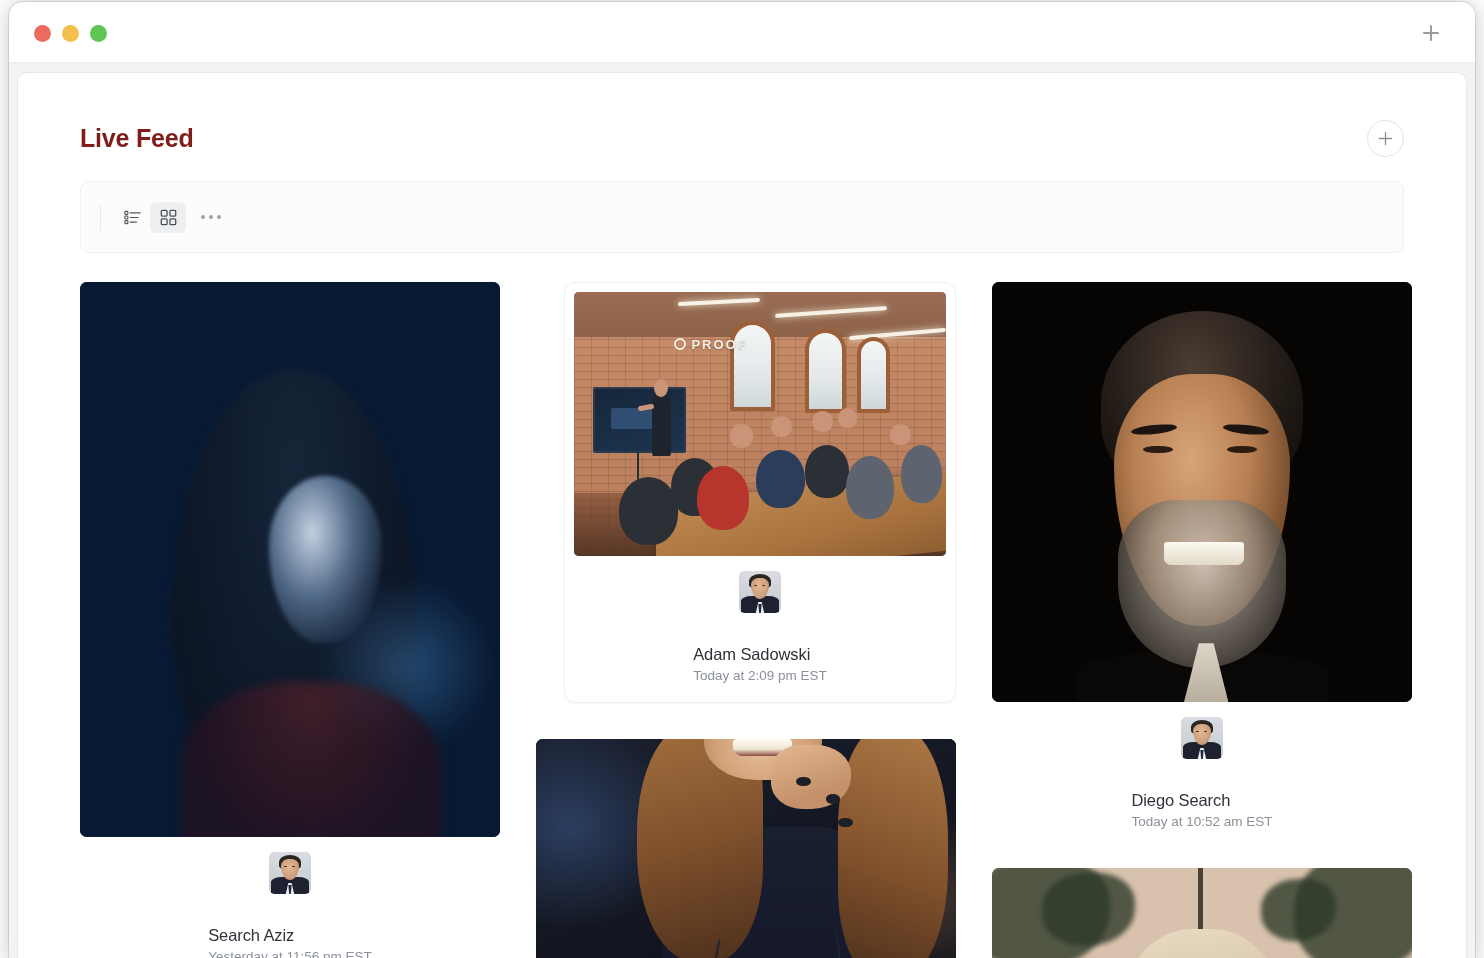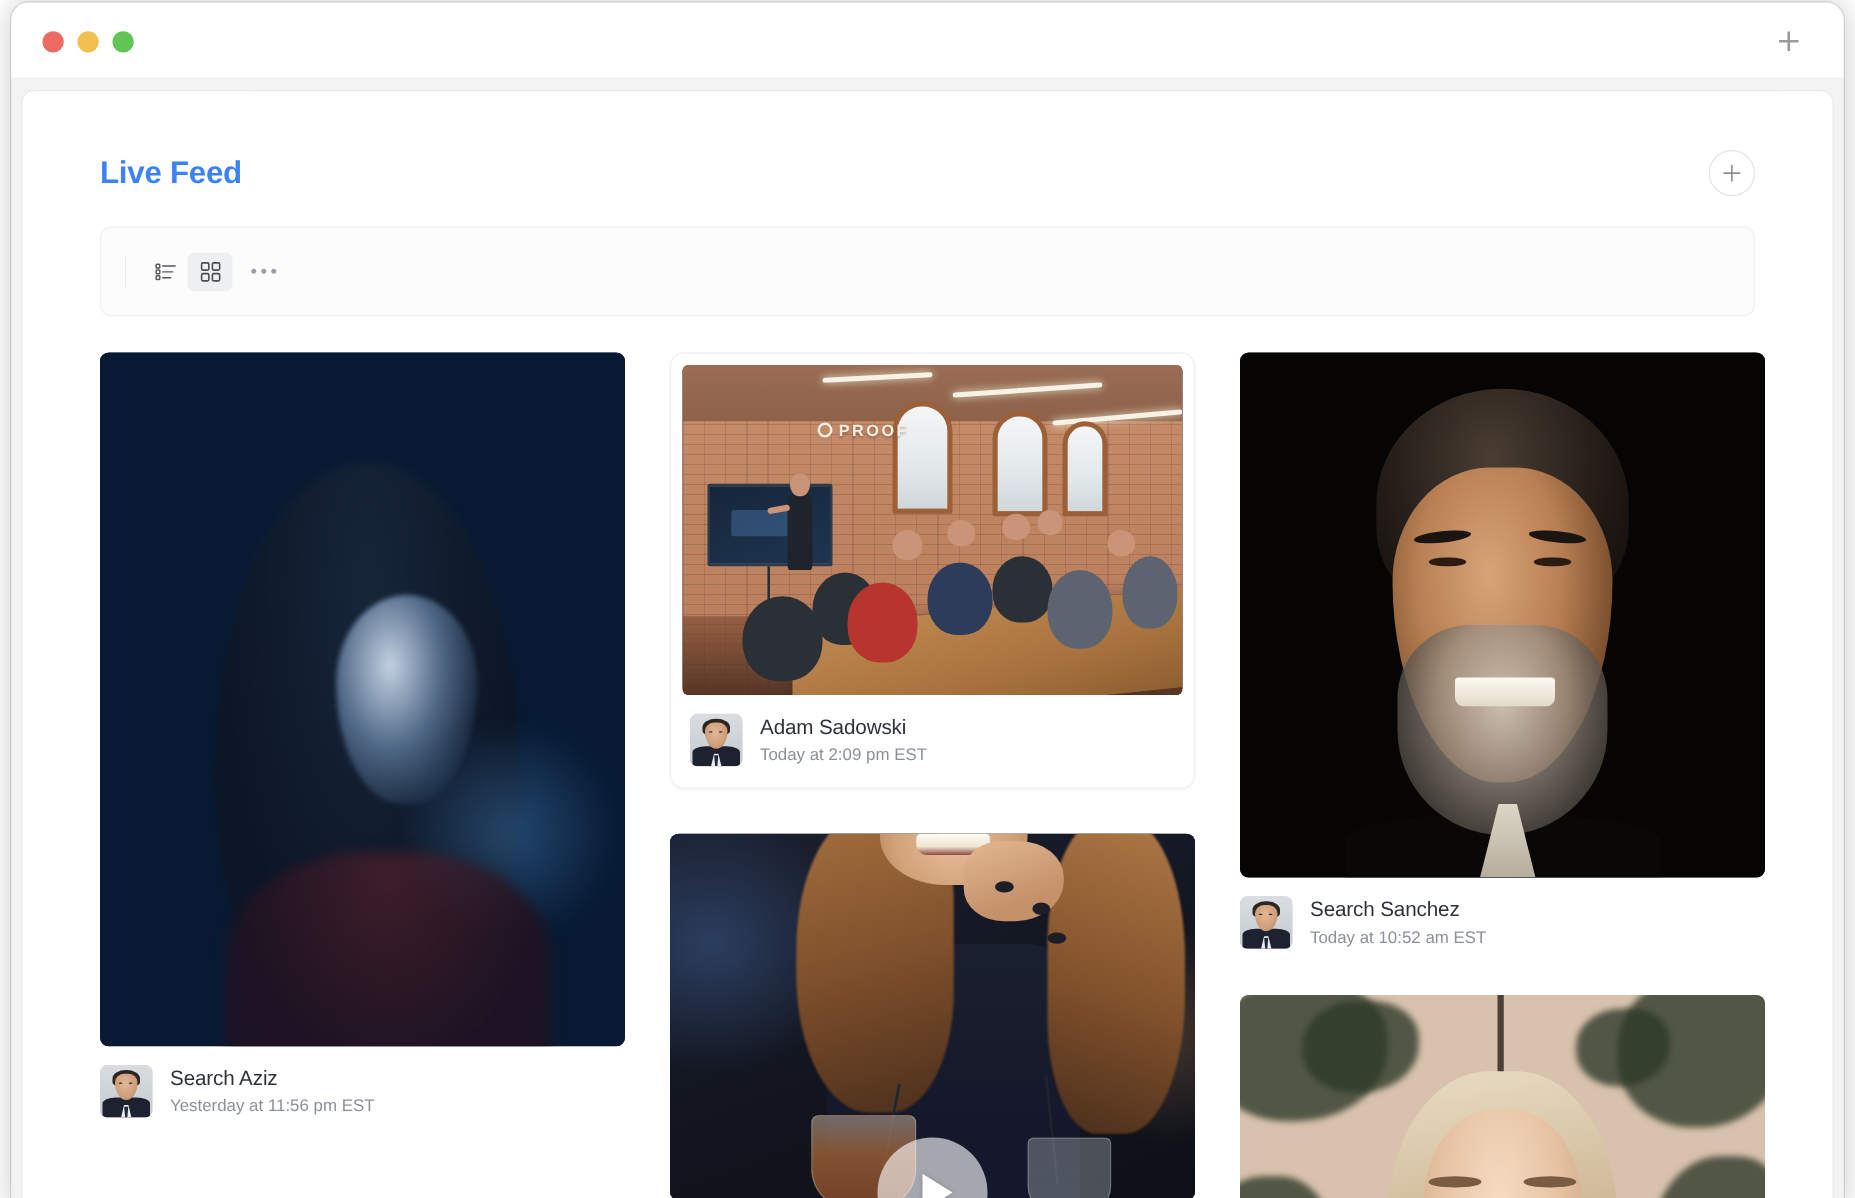--- a/index.html
+++ b/index.html
@@ -83,21 +83,21 @@
   .page-header {
     display: flex;
     align-items: center;
     justify-content: space-between;
     height: 108px;
     padding-top: 22px;
   }
   .page-title {
     font-size: 25px;
     font-weight: 700;
-    color: #3b82f6;
+    color: #7f1d1d;
     letter-spacing: -0.2px;
   }
   .add-circle {
     width: 37px;
     height: 37px;
     border-radius: 50%;
     border: 1px solid #e3e4e6;
     background: #fff;
     display: flex;
     align-items: center;
@@ -185,36 +185,38 @@
   }
   .feed-col { width: 420px; flex: none; }
 
   .post { margin-bottom: 36px; }
   .post.framed {
     background: #fff;
     border: 1px solid #f0f0f1;
     border-radius: 11px;
     box-shadow: 0 1px 3px rgba(20,20,30,0.045);
     padding: 9px 9px 0 9px;
+    margin-left: 28px;
   }
 
   .post-media {
     position: relative;
     width: 100%;
     border-radius: 7px;
     overflow: hidden;
     background: #0c1520;
   }
   .post.framed .post-media { border-radius: 5px; }
 
   .post-caption {
     display: flex;
     align-items: center;
-    gap: 14px;
+    gap: 30px;
     padding: 15px 0 0 0;
+    flex-direction: column;
   }
   .post.framed .post-caption { padding: 15px 6px 16px 6px; }
 
   .avatar {
     width: 42px;
     height: 42px;
     border-radius: 6px;
     flex: none;
     overflow: hidden;
     background: #cfd3d8;
@@ -754,21 +756,21 @@
                 <span class="av-bg"></span>
                   <span class="av-suit"></span>
                 <span class="av-hair"></span>
                   <span class="av-face"></span>
                 <span class="av-eye l"></span>
                   <span class="av-eye r"></span>
                 <span class="av-shirt"></span>
                   <span class="av-tie"></span>
               </div>
               <div class="caption-text">
-                <div class="caption-name">Search Sanchez</div>
+                <div class="caption-name">Diego Search</div>
                 <div class="caption-time">Today at 10:52 am EST</div>
               </div>
             </div>
           </div>
 
           <div class="post">
             <div class="post-media" style="height:280px">
               <div class="ph photo-sunset">
                 <div class="ss-bg"></div>
                 <div class="ss-foliage" style="left:-6%;top:-4%;width:34%;height:40%"></div>

